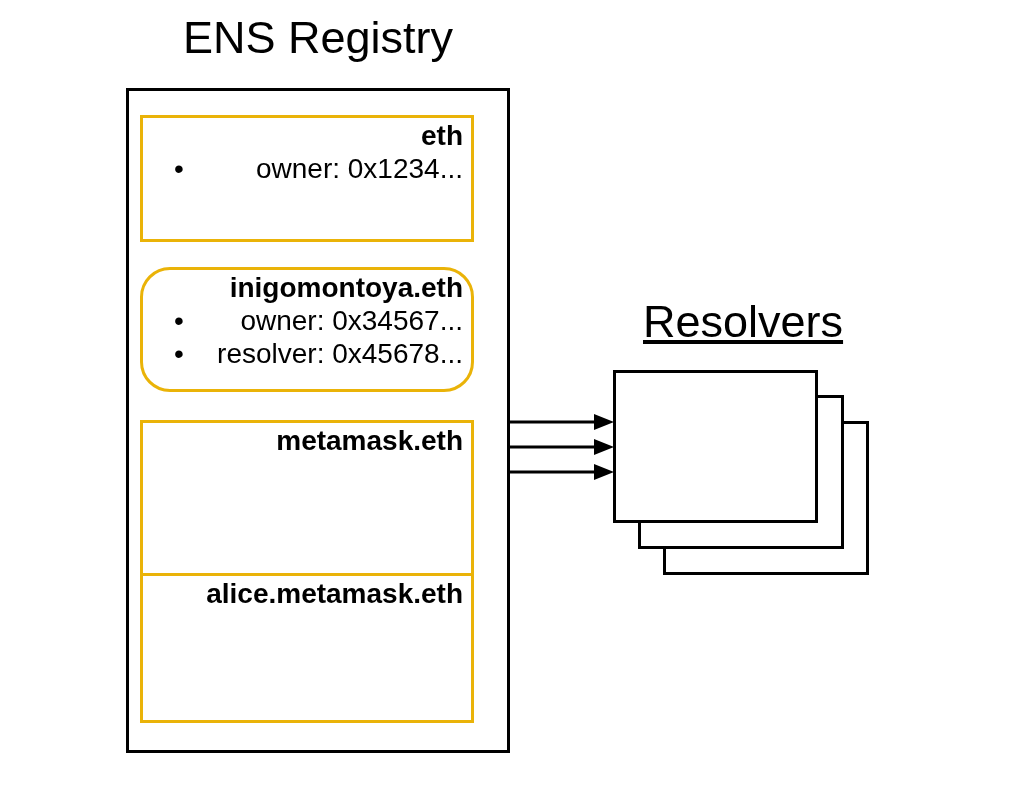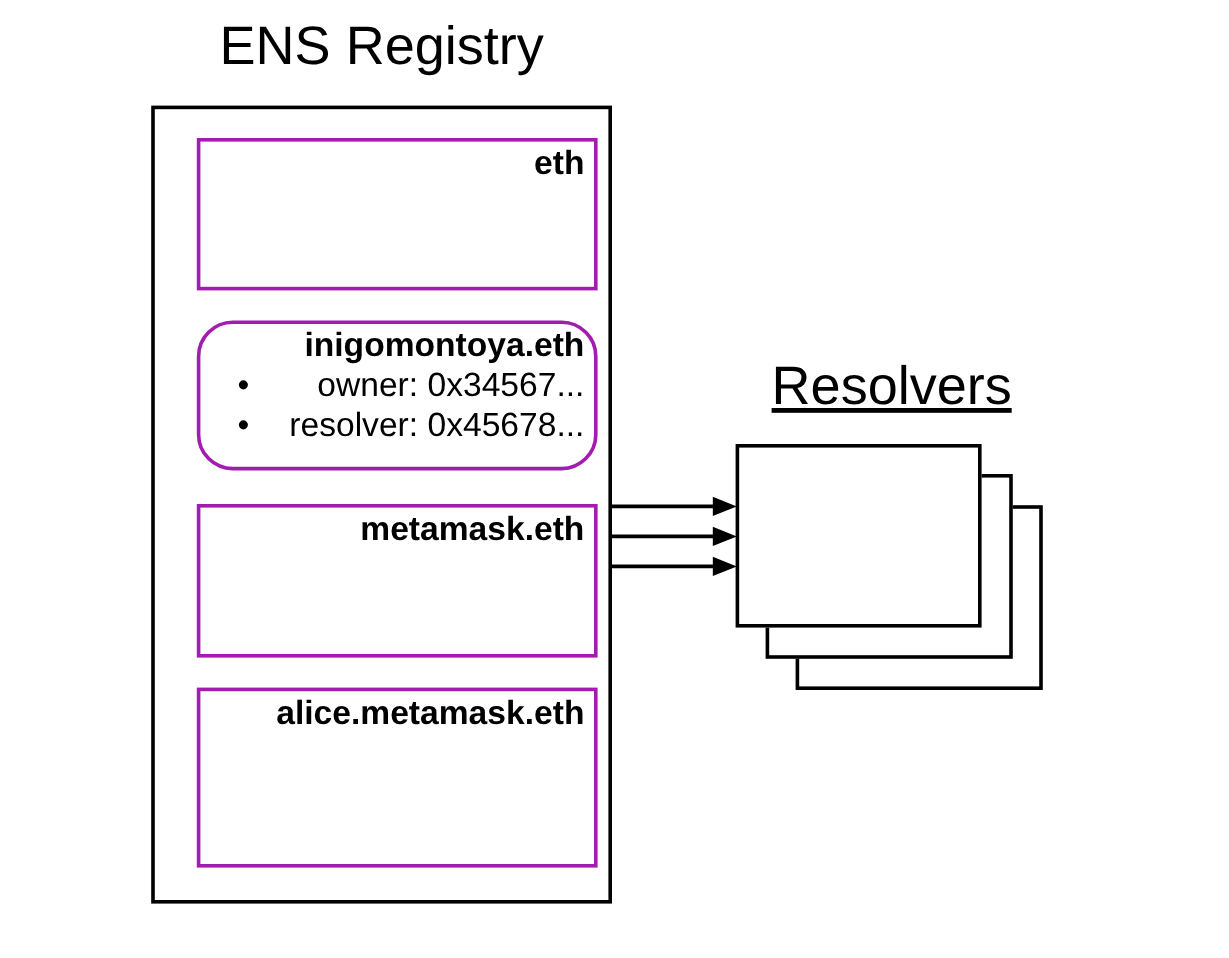--- a/index.html
+++ b/index.html
@@ -29,23 +29,23 @@
     left: 126px;
     top: 88px;
     width: 384px;
     height: 665px;
     border: 3px solid #000000;
     box-sizing: border-box;
     background: #ffffff;
   }
   .record {
     position: absolute;
-    left: 164px;
+    left: 140px;
     width: 334px;
-    border: 3px solid #a21caf;
+    border: 3px solid #eab308;
     box-sizing: border-box;
     background: #ffffff;
     padding: 1px 8px 12px 9px;
     font-size: 28px;
     line-height: 33px;
   }
   .record-name {
     font-weight: bold;
     white-space: nowrap;
   }
@@ -86,31 +86,34 @@
 <body>
 
 <div class="canvas">
 
   <div class="big-title" style="left:183px; top:12px;">ENS Registry</div>
 
   <div class="outer-box"></div>
 
   <div class="record" style="top:115px; height:127px;">
     <div class="record-name">eth</div>
+    <ul class="props">
+      <li>owner: 0x1234...</li>
+    </ul>
   </div>
 
   <div class="record" style="top:267px; height:125px;border-radius:30px;">
     <div class="record-name">inigomontoya.eth</div>
     <ul class="props">
       <li>owner: 0x34567...</li>
       <li>resolver: 0x45678...</li>
     </ul>
   </div>
 
-  <div class="record" style="top:420px; height:128px;">
+  <div class="record" style="top:420px; height:156px;">
     <div class="record-name">metamask.eth</div>
   </div>
 
   <div class="record" style="top:573px; height:150px;">
     <div class="record-name">alice.metamask.eth</div>
   </div>
 
   <div class="big-title" style="left:643px; top:296px;text-decoration:underline;">Resolvers</div>
 
   <div class="resolver-card back"></div>

